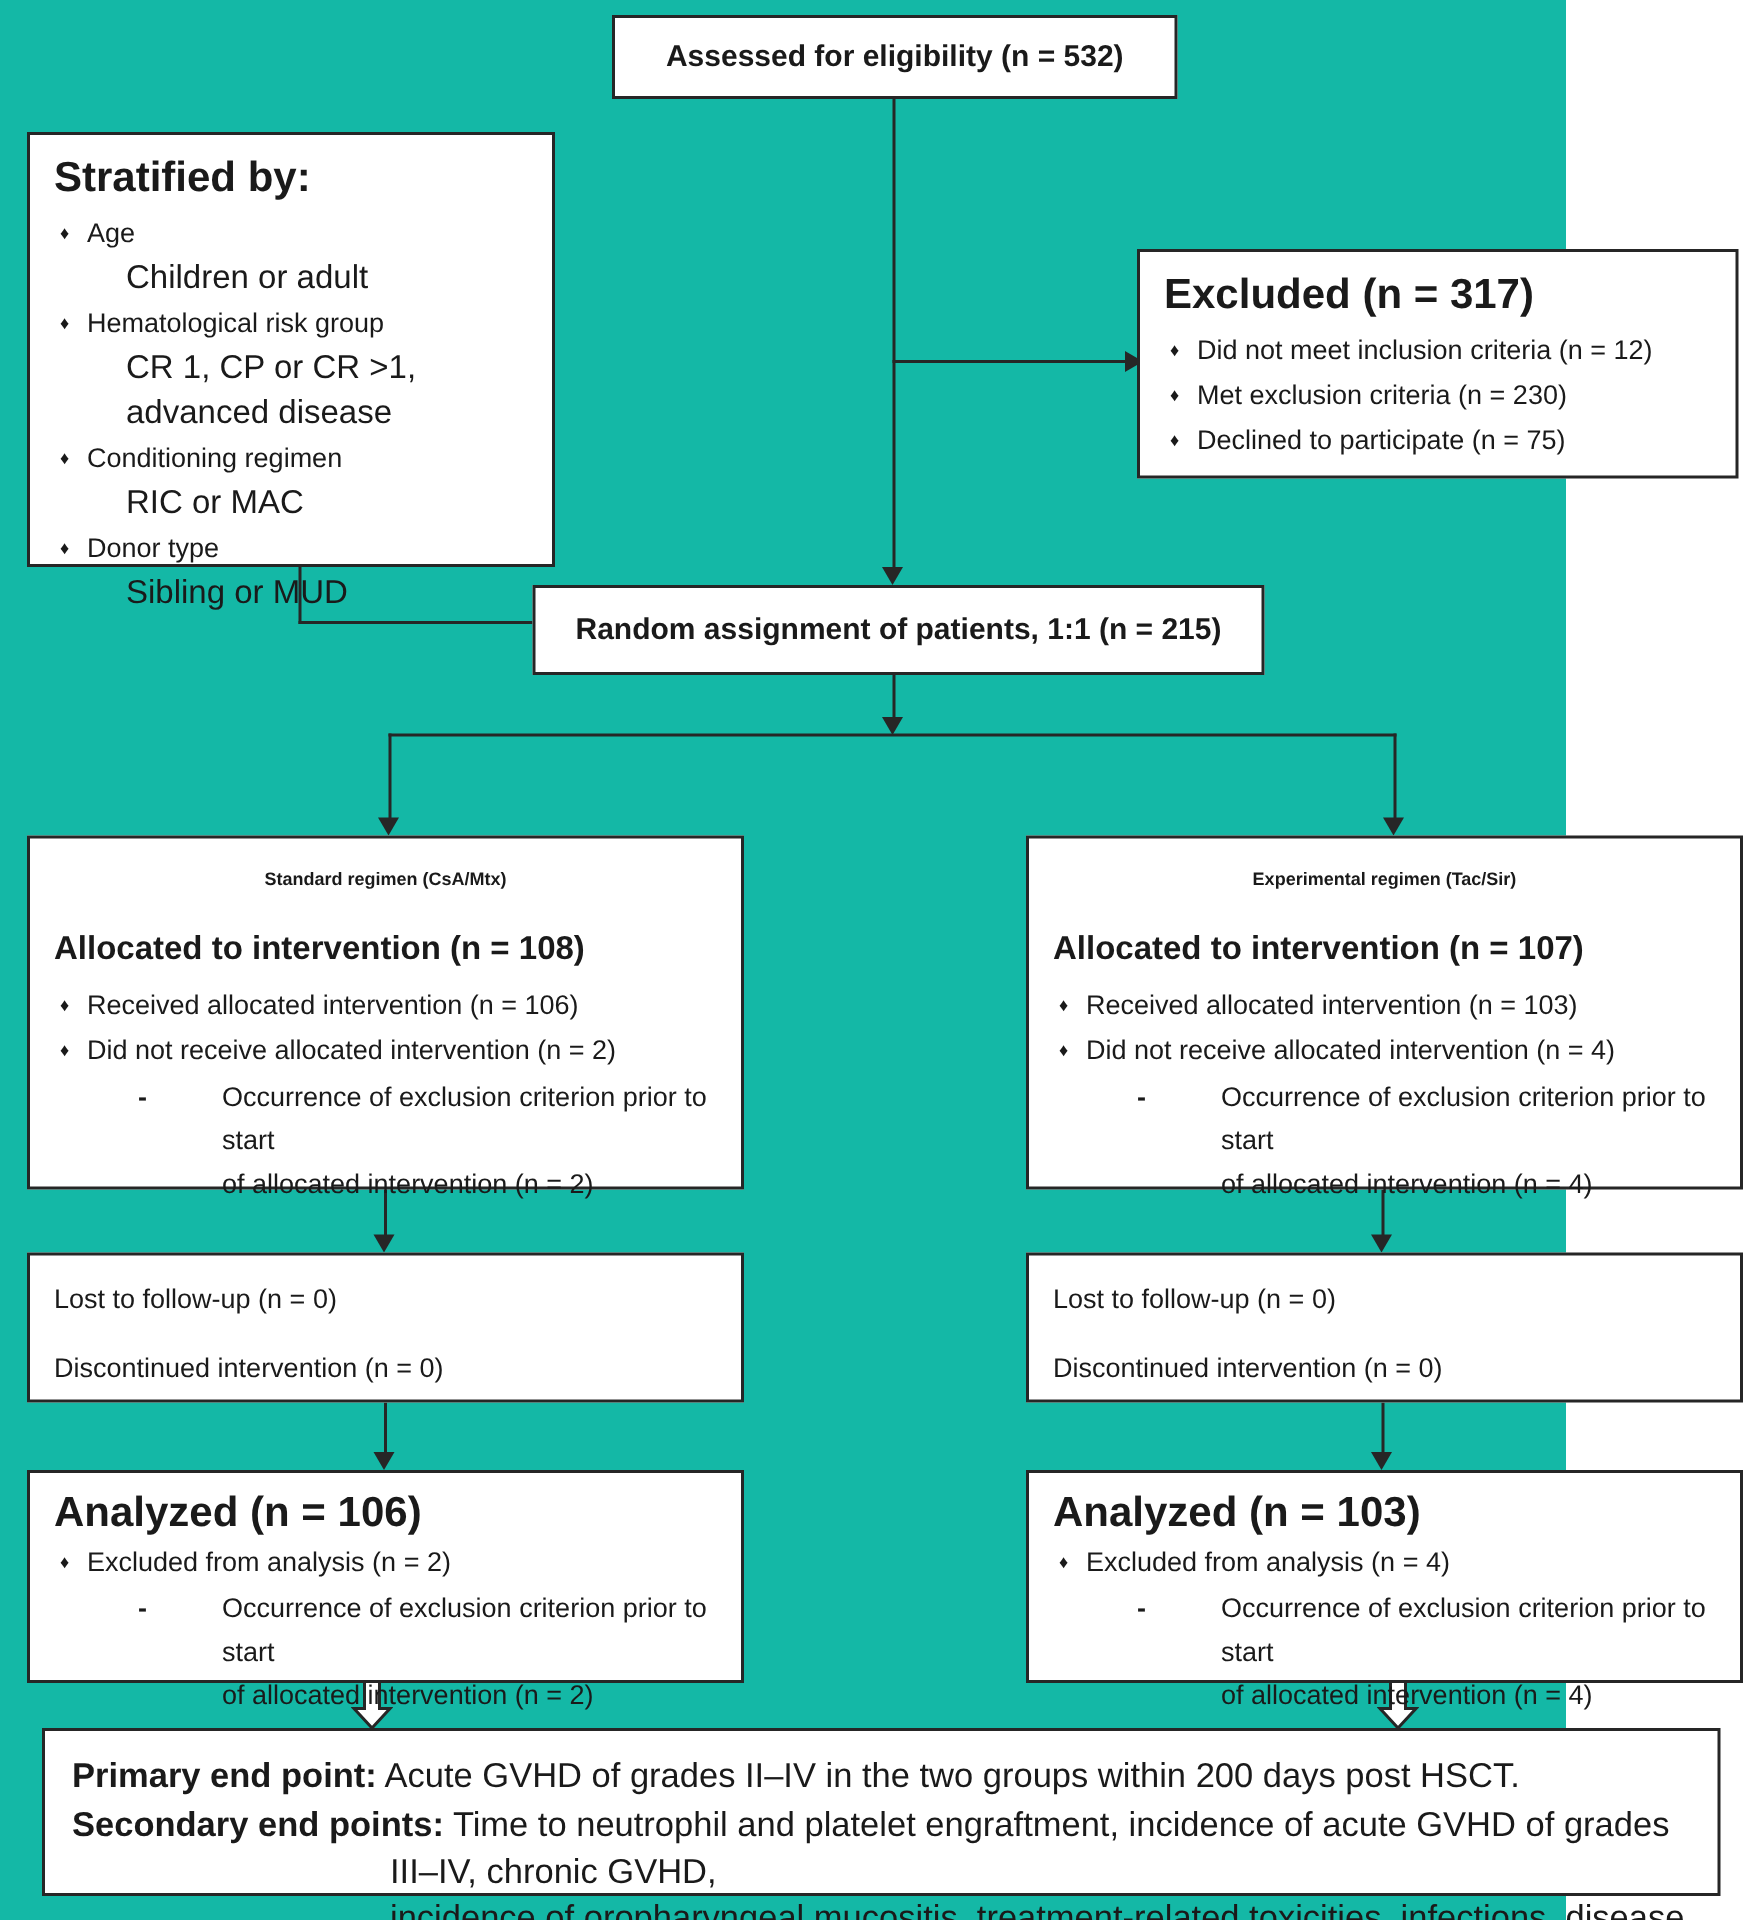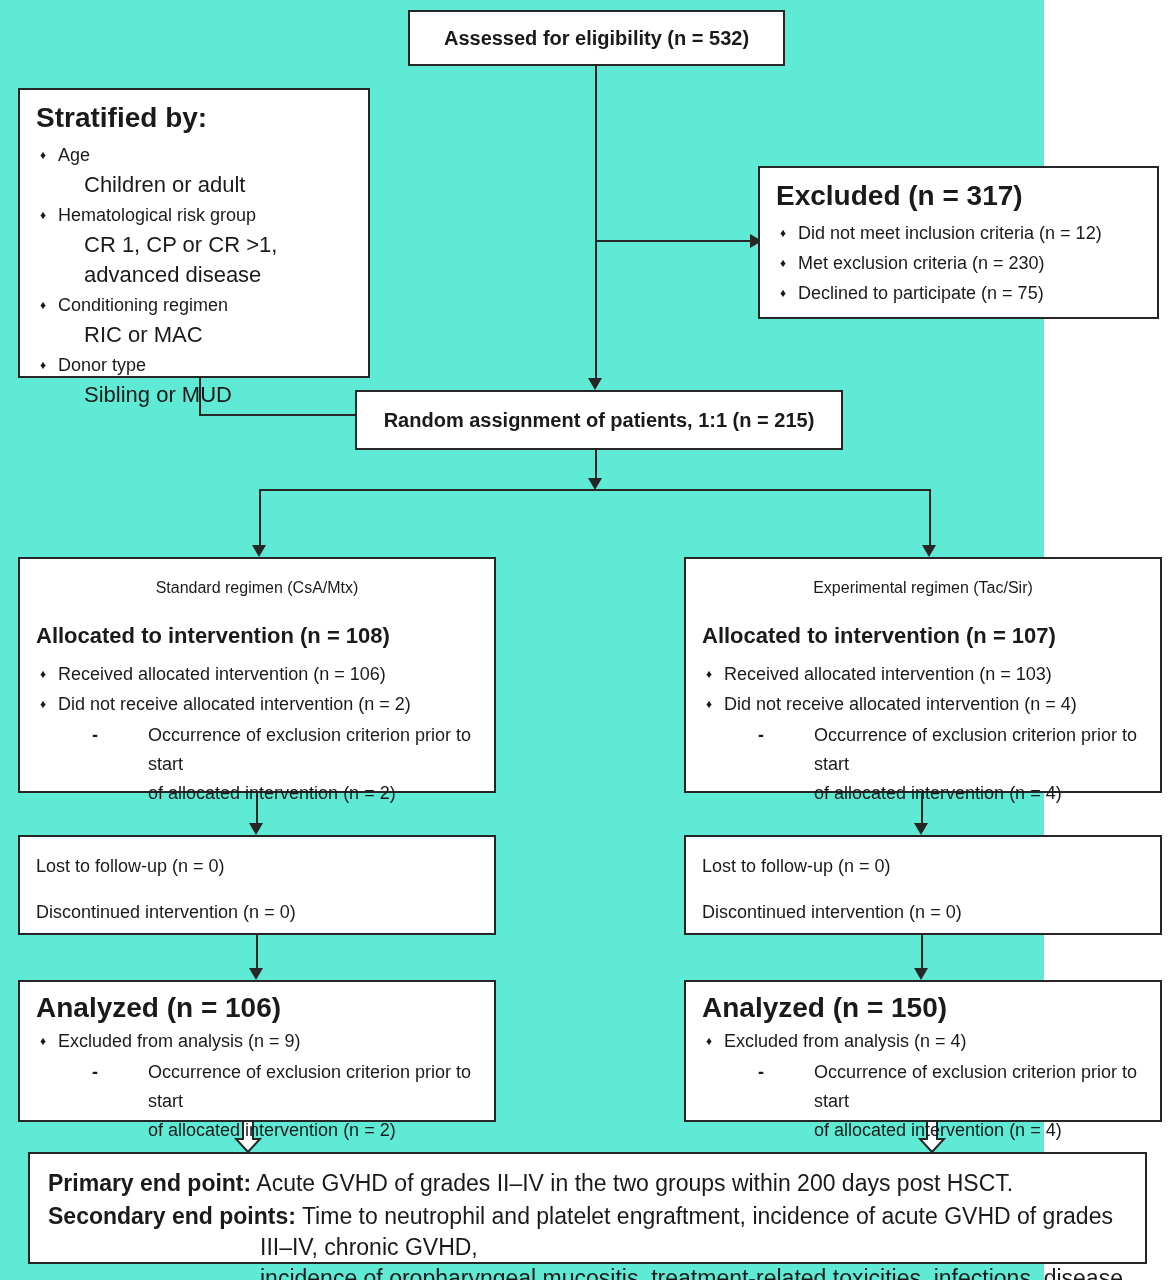--- a/index.html
+++ b/index.html
@@ -1,30 +1,30 @@
 <!DOCTYPE html>
 <html><head>
 <meta charset="utf-8">
 <style>
   html,body{margin:0;padding:0;background:#ffffff;}
   .canvas{
-    position:relative;width:1044px;height:1280px;background:#5eead4;
+    position:relative;width:1044px;height:1280px;background:#14b8a6;
     font-family:"Liberation Sans","DejaVu Sans",sans-serif;color:#1a1a1a;
   }
   .box{
     position:absolute;background:#ffffff;border:2px solid #262626;box-sizing:border-box;
   }
   .center-box{display:flex;align-items:center;justify-content:center;text-align:center;}
   .bold-title{font-weight:bold;font-size:20px;}
   .box-pad{padding:12px 16px;}
   .list-title{font-weight:bold;font-size:28px;line-height:28px;margin:2px 0 8px 0;}
   .bullet-row{display:flex;align-items:flex-start;font-size:18px;line-height:30px;}
   .blt{width:14px;flex:0 0 14px;font-size:12px;line-height:30px;margin-right:8px;text-align:center;}
   .sub-line{padding-left:48px;font-size:22px;line-height:30px;}
-  .arm-title{font-weight:normal;font-size:16px;text-align:center;margin:8px 0 24px 0;}
+  .arm-title{font-weight:bold;font-size:12px;text-align:center;margin:8px 0 24px 0;}
   .arm-alloc{font-size:22px;line-height:30px;margin-bottom:8px;font-weight:bold;}
   .detail-row{display:flex;align-items:flex-start;font-size:18px;line-height:29px;margin-top:2px;}
   .dash{flex:0 0 18px;margin-left:56px;margin-right:38px;font-weight:bold;}
   .detail-text{white-space:pre-line;flex:1;}
   .plain-line{font-size:18px;line-height:26px;}
   .vline,.hline{position:absolute;background:#262626;}
   .vline{width:2px;}
   .hline{height:2px;}
   .arrow-down{position:absolute;width:0;height:0;border-left:7px solid transparent;border-right:7px solid transparent;border-top:12px solid #262626;}
   .arrow-right{position:absolute;width:0;height:0;border-top:7px solid transparent;border-bottom:7px solid transparent;border-left:12px solid #262626;}
@@ -168,31 +168,31 @@
 
   <div class="box" style="left:684px;top:835px;width:478px;height:100px;padding:16px;">
     <div class="plain-line" style="margin-bottom:20px;">Lost to follow-up (n = 0)</div>
     <div class="plain-line">Discontinued intervention (n = 0)</div>
   </div>
 
   <div class="box" style="left:18px;top:980px;width:478px;height:142px;padding:10px 16px;">
     <div class="list-title" style="margin-bottom:4px;">Analyzed (n = 106)</div>
     <div class="bullet-row">
       <span class="blt">♦</span>
-      <span>Excluded from analysis (n = 9)</span>
+      <span>Excluded from analysis (n = 2)</span>
     </div>
     <div class="detail-row">
       <span class="dash">-</span>
       <span class="detail-text">Occurrence of exclusion criterion prior to start
 of allocated intervention (n = 2)</span>
     </div>
   </div>
 
   <div class="box" style="left:684px;top:980px;width:478px;height:142px;padding:10px 16px;">
-    <div class="list-title" style="margin-bottom:4px;">Analyzed (n = 150)</div>
+    <div class="list-title" style="margin-bottom:4px;">Analyzed (n = 103)</div>
     <div class="bullet-row">
       <span class="blt">♦</span>
       <span>Excluded from analysis (n = 4)</span>
     </div>
     <div class="detail-row">
       <span class="dash">-</span>
       <span class="detail-text">Occurrence of exclusion criterion prior to start
 of allocated intervention (n = 4)</span>
     </div>
   </div>

